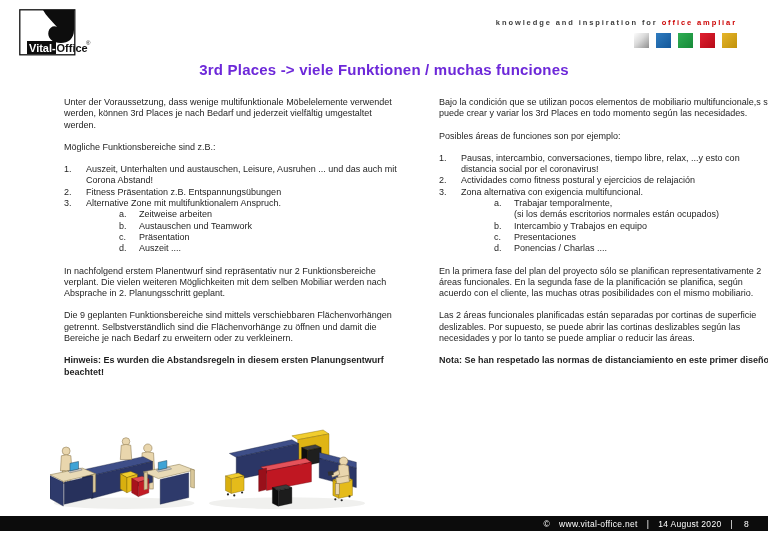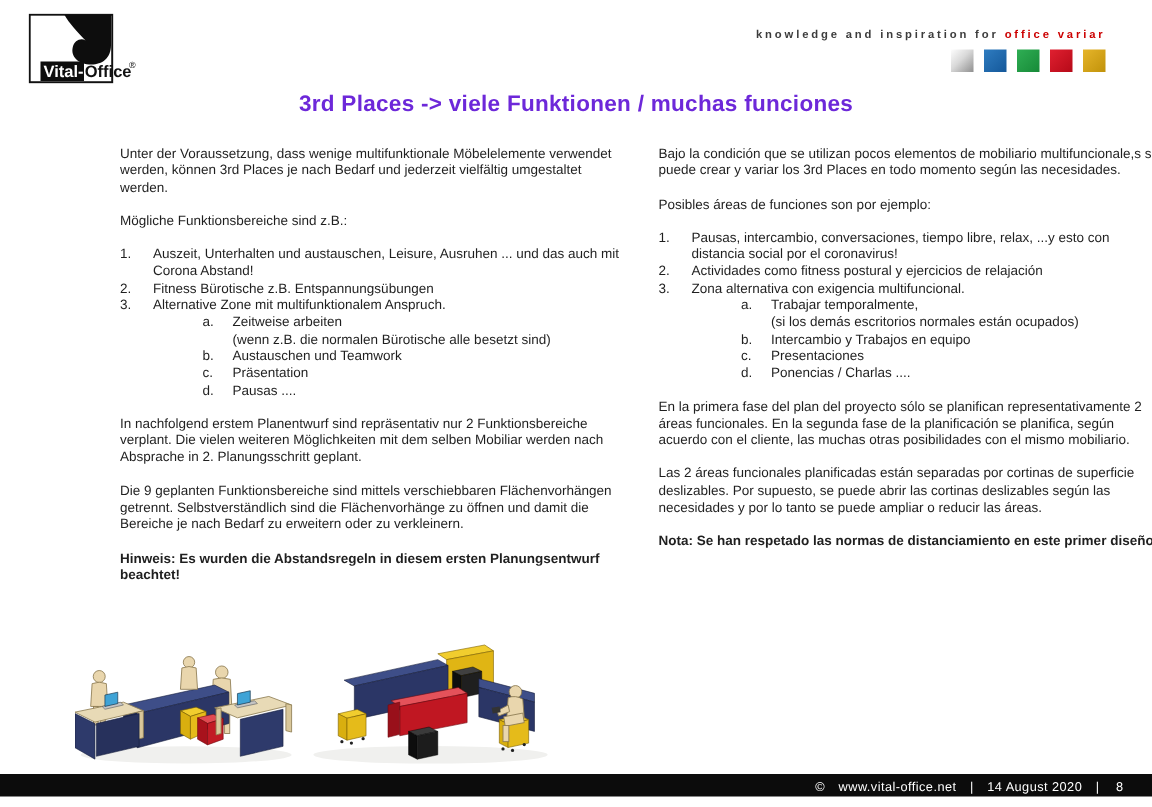--- a/index.html
+++ b/index.html
@@ -15,21 +15,21 @@
   .sq-silver{background:linear-gradient(135deg,#fdfdfd 0%,#d9d9d9 45%,#8f8f8f 100%);}
   .sq-blue{background:linear-gradient(135deg,#2f7cc0,#14589a);}
   .sq-green{background:linear-gradient(135deg,#2fae54,#178a38);}
   .sq-red{background:linear-gradient(135deg,#e02030,#b60a18);}
   .sq-gold{background:linear-gradient(135deg,#e6b52a,#c1920a);}
   
   .title{position:absolute;left:0;right:0;top:61px;text-align:center;
          font-size:15px;font-weight:bold;color:#6d28d9;letter-spacing:.2px;}
   
   .col{position:absolute;top:97px;width:334px;font-size:9px;line-height:11.3px;}
-  .col-left{left:80px;}
+  .col-left{left:64px;}
   .col-right{left:407px;margin-left:32px;}
   .col p{margin:0 0 11px 0;}
   .list{margin:0 0 11px 0;}
   .li{display:flex;}
   .li .num{flex:none;width:22px;}
   .li.sub{padding-left:55px;}
   .li.sub .num{width:20px;}
   .subnote{padding-left:75px;}
   .bold{font-weight:bold;}
   
@@ -50,63 +50,62 @@
     <svg width="100" height="50" viewBox="0 0 100 50">
       <rect x="0.8" y="0.8" width="55" height="45" fill="#ffffff" stroke="#111" stroke-width="1.3"></rect>
       <path d="M24,1 H55 V21 C55,30 49,34 42,34 C33,34 28,28.5 29.5,22.5 C30.5,18 35,16 38,18 C32.5,12 27,6.5 24,1 Z" fill="#0d0d0d"></path>
       <rect x="8" y="32" width="29" height="13" fill="#0d0d0d"></rect>
       <text x="10" y="42.5" font-family="Liberation Sans, sans-serif" font-size="11" font-weight="bold" fill="#ffffff">Vital-</text>
       <text x="37.5" y="42.5" font-family="Liberation Sans, sans-serif" font-size="11" font-weight="bold" fill="#111">Office</text>
       <text x="67" y="36" font-family="Liberation Sans, sans-serif" font-size="6" fill="#111">®</text>
     </svg>
   </div>
 
-  <div class="tagline"><span>knowledge and inspiration for </span><span class="hl">office variar</span></div>
+  <div class="tagline"><span>knowledge and inspiration for </span><span class="hl">office ampliar</span></div>
   <div class="squares">
     <span class="sq sq-silver"></span>
     <span class="sq sq-blue"></span>
     <span class="sq sq-green"></span>
     <span class="sq sq-red"></span>
     <span class="sq sq-gold"></span>
   </div>
 
   <div class="title">3rd Places -&gt; viele Funktionen / muchas funciones</div>
 
   <div class="col col-left">
     <p>Unter der Voraussetzung, dass wenige multifunktionale Möbelelemente verwendet werden, können 3rd Places je nach Bedarf und jederzeit vielfältig umgestaltet werden.</p>
     <p>Mögliche Funktionsbereiche sind z.B.:</p>
     <div class="list">
       <div class="li">
         <span class="num">1.</span>
         <span class="txt">Auszeit, Unterhalten und austauschen, Leisure, Ausruhen ... und das auch mit Corona Abstand!</span>
       </div>
       <div class="li">
         <span class="num">2.</span>
-        <span class="txt">Fitness Bürotische z.B. Entspannungsübungen</span>
+        <span class="txt">Fitness Präsentation z.B. Entspannungsübungen</span>
       </div>
       <div class="li">
         <span class="num">3.</span>
         <span class="txt">Alternative Zone mit multifunktionalem Anspruch.</span>
       </div>
       <div class="li sub">
         <span class="num">a.</span>
         <span class="txt">Zeitweise arbeiten</span>
       </div>
-      <div class="subnote">(wenn z.B. die normalen Bürotische alle besetzt sind)</div>
       <div class="li sub">
         <span class="num">b.</span>
         <span class="txt">Austauschen und Teamwork</span>
       </div>
       <div class="li sub">
         <span class="num">c.</span>
         <span class="txt">Präsentation</span>
       </div>
       <div class="li sub">
         <span class="num">d.</span>
-        <span class="txt">Pausas ....</span>
+        <span class="txt">Auszeit ....</span>
       </div>
     </div>
     <p>In nachfolgend erstem Planentwurf sind repräsentativ nur 2 Funktionsbereiche verplant. Die vielen weiteren Möglichkeiten mit dem selben Mobiliar werden nach Absprache in 2. Planungsschritt geplant.</p>
     <p>Die 9 geplanten Funktionsbereiche sind mittels verschiebbaren Flächenvorhängen getrennt. Selbstverständlich sind die Flächenvorhänge zu öffnen und damit die Bereiche je nach Bedarf zu erweitern oder zu verkleinern.</p>
     <p class="bold">Hinweis: Es wurden die Abstandsregeln in diesem ersten Planungsentwurf beachtet!</p>
   </div>
 
   <div class="col col-right">
     <p>Bajo la condición que se utilizan pocos elementos de mobiliario multifuncionale,s se puede crear y variar los 3rd Places en todo momento según las necesidades.</p>
     <p>Posibles áreas de funciones son por ejemplo:</p>

